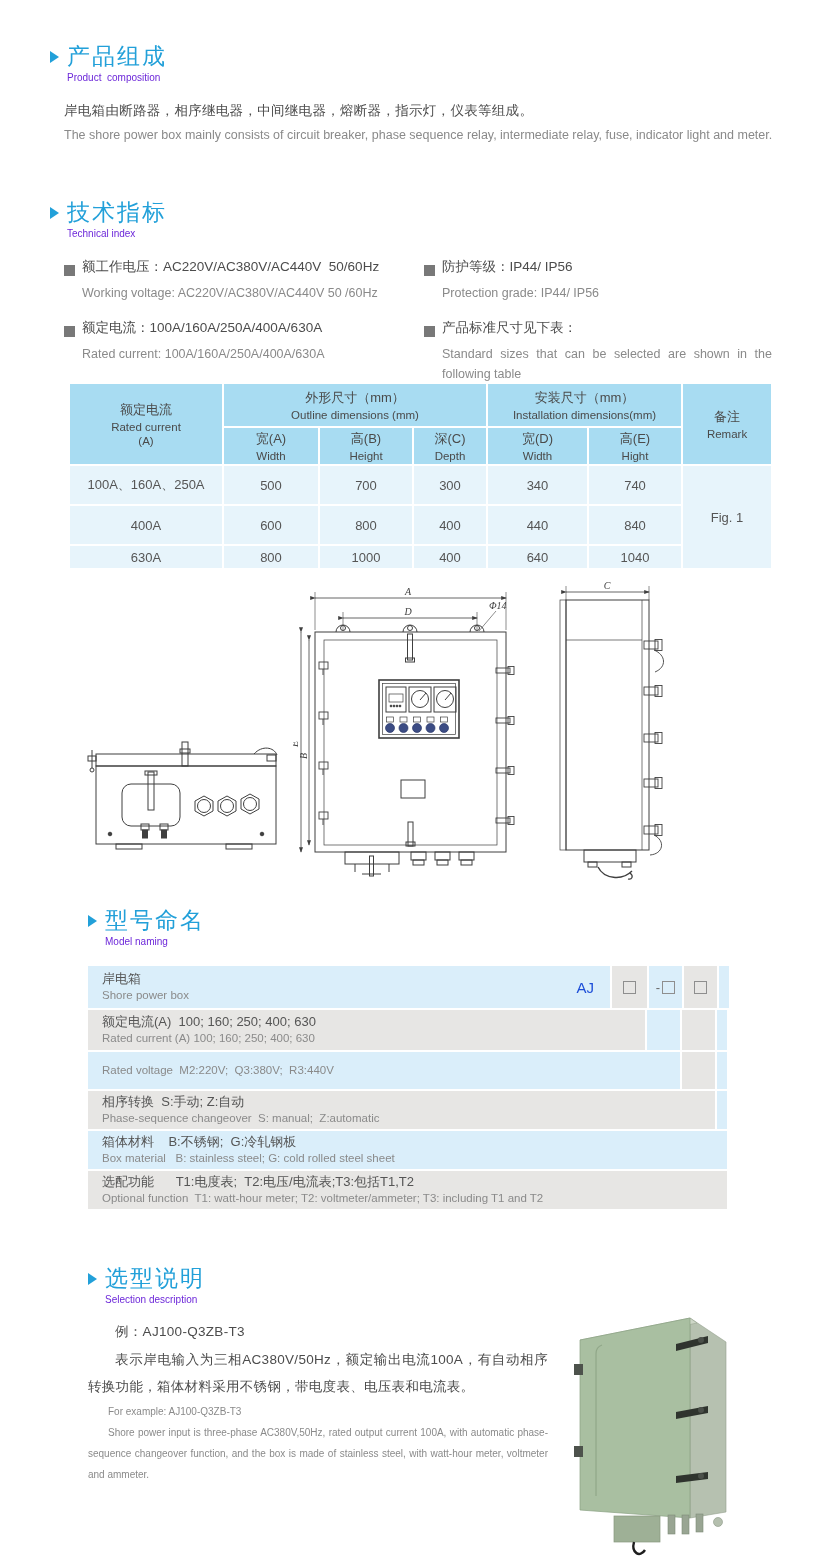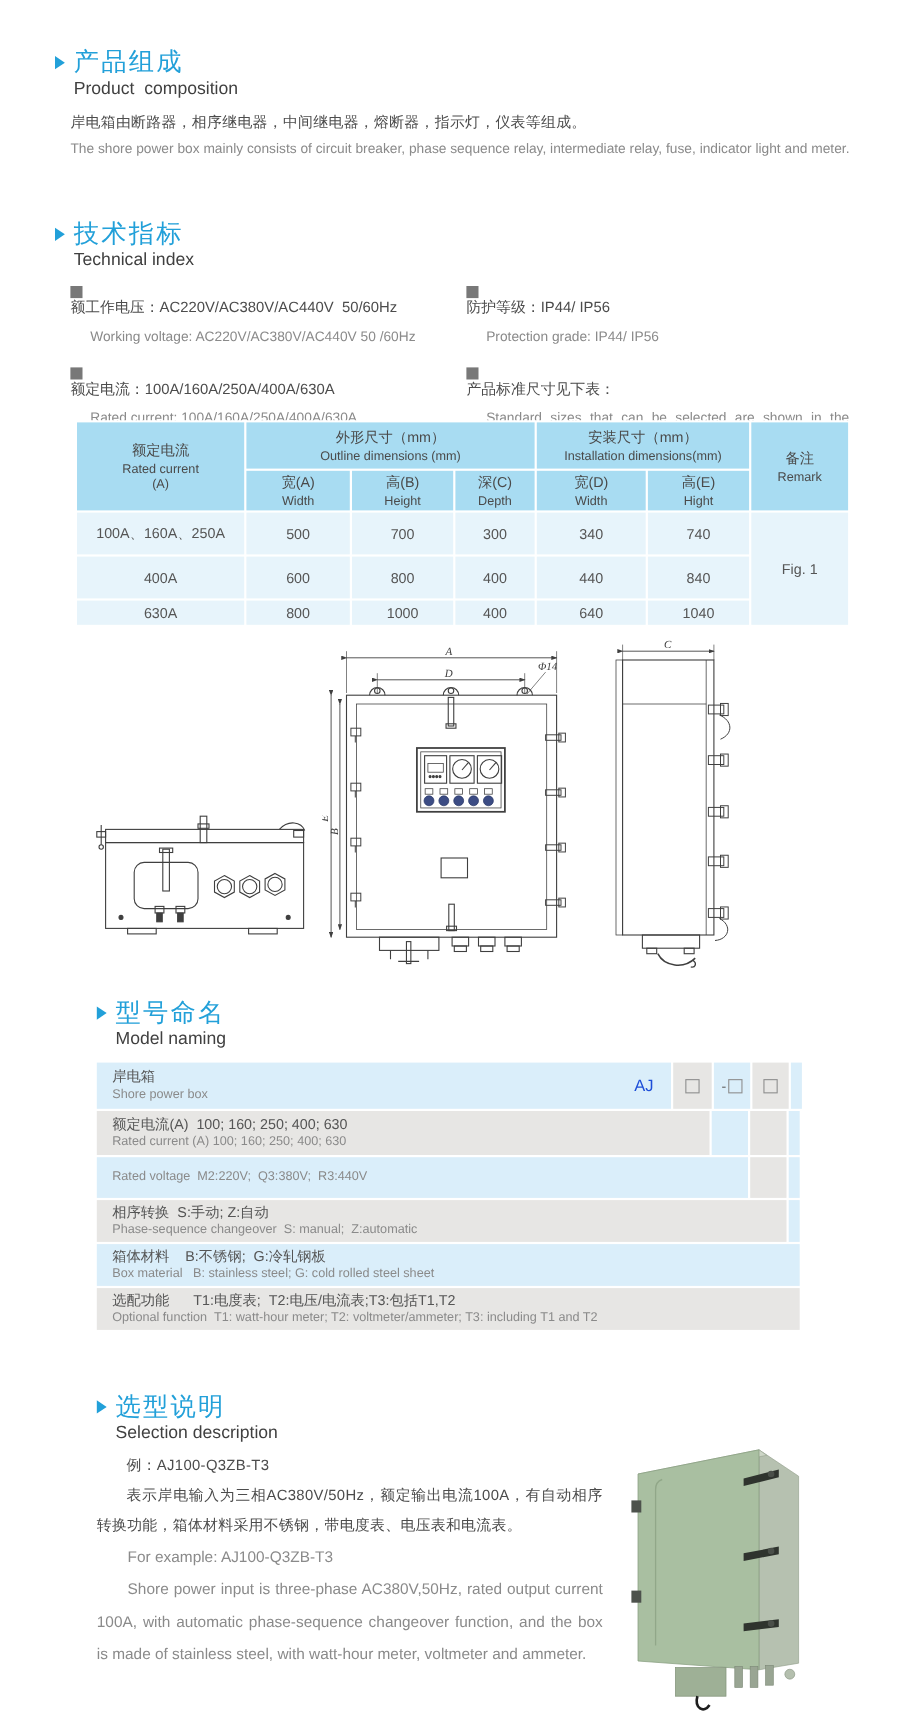--- a/index.html
+++ b/index.html
@@ -5,30 +5,30 @@
   html,body{margin:0;padding:0;background:#fff;}
   body{width:830px;height:1568px;position:relative;font-family:"Liberation Sans",sans-serif;color:#555;overflow:hidden;}
   .abs{position:absolute;}
   .pre{white-space:pre-wrap;}
 
   
   .sec{position:absolute;}
   .sec .tri{position:absolute;left:0;top:7px;width:0;height:0;
     border-left:9px solid #22a0d9;border-top:6px solid transparent;border-bottom:6px solid transparent;}
   .sec .cn{margin-left:17px;font-size:23px;color:#22a0d9;letter-spacing:2px;line-height:1.1;}
-  .sec .en{margin-left:17px;font-size:16px;color:#404040;margin-top:3px;}
+  .sec .en{margin-left:17px;font-size:10px;color:#6d28d9;margin-top:3px;}
 
   
   .p-cn{font-size:13.5px;color:#4c4c4c;letter-spacing:.3px;}
   .p-en{font-size:12.5px;color:#8a8a8a;}
 
   
   #specs{display:grid;grid-template-columns:360px 1fr;column-gap:0;}
   .spec{margin-bottom:16px;}
-  .spec-cn{font-size:13.5px;color:#4c4c4c;display:flex;align-items:flex-start;flex-direction:column;}
+  .spec-cn{font-size:13.5px;color:#4c4c4c;display:flex;align-items:flex-end;}
   .sq{flex:0 0 11px;width:11px;height:11px;background:#787878;margin:2px 7px 0 0;}
   .spec-en{font-size:12.5px;color:#8a8a8a;margin:8px 0 0 18px;line-height:1.55;}
   .just{text-align:justify;width:330px;}
 
   
   #dimtbl{border-collapse:separate;border-spacing:2px;background:#fff;table-layout:fixed;}
   #dimtbl td{text-align:center;vertical-align:middle;padding:0 2px;}
   #dimtbl .th{background:#a8dcf2;color:#4a4a4a;}
   #dimtbl .bd{background:#e7f4fb;color:#555;font-size:13px;}
   .th .l1{font-size:13px;}
@@ -49,21 +49,21 @@
   .s-cn{font-size:13px;color:#555;line-height:1.3;}
   .s-en{font-size:11.5px;color:#8a8a8a;line-height:1.3;}
   .aj{position:absolute;right:16px;top:50%;transform:translateY(-50%);font-size:15px;color:#1d4ed8;}
   .codebox{display:inline-block;width:11px;height:11px;border:1px solid #8e8e8e;background:transparent;}
   .dash{font-size:13px;color:#666;margin-right:2px;}
 
   
   #seltext{position:absolute;left:88px;top:1318px;width:460px;}
   .sel-cn{font-size:13.5px;color:#4c4c4c;line-height:2.05;letter-spacing:.3px;text-align:justify;}
   .ind{text-indent:2em;}
-  .sel-en{font-size:14px;color:#8a8a8a;line-height:2.1;text-align:justify;}
+  .sel-en{font-size:10px;color:#8a8a8a;line-height:2.1;text-align:justify;}
   #photo{position:absolute;left:550px;top:1298px;}
 </style>
 </head>
 <body>
 
 <div class="sec" id="sec1" style="left:50px;top:44px;">
   <span class="tri"></span>
   <div class="cn">产品组成</div>
   <div class="en pre">Product  composition</div>
 </div>

